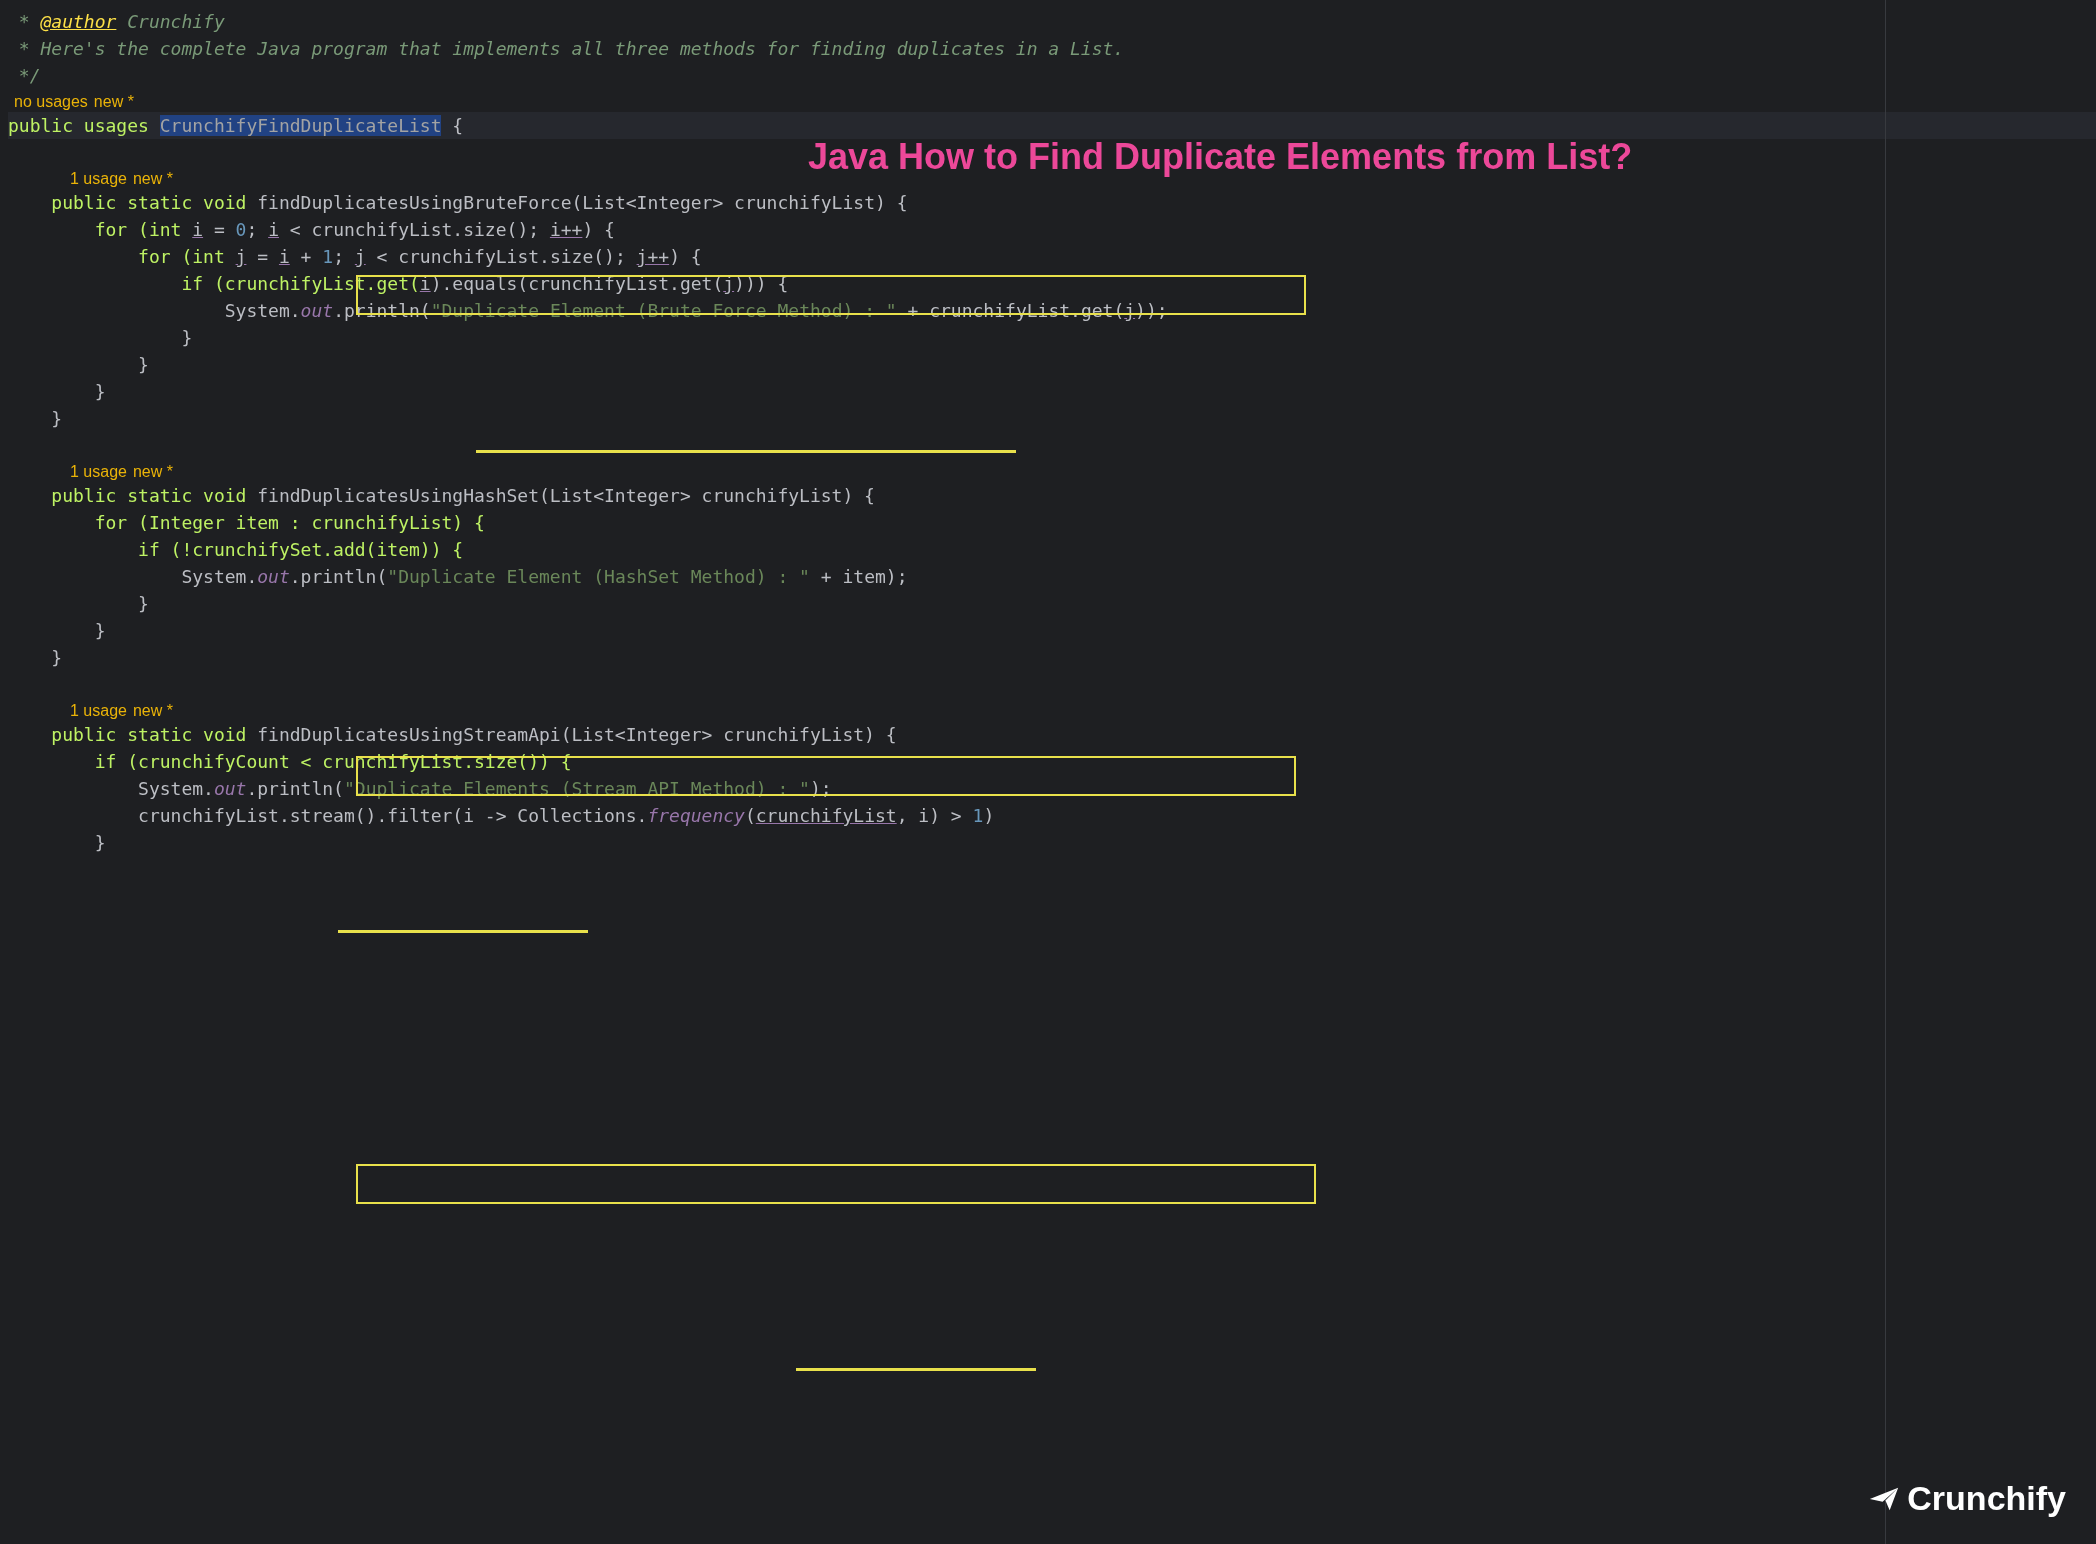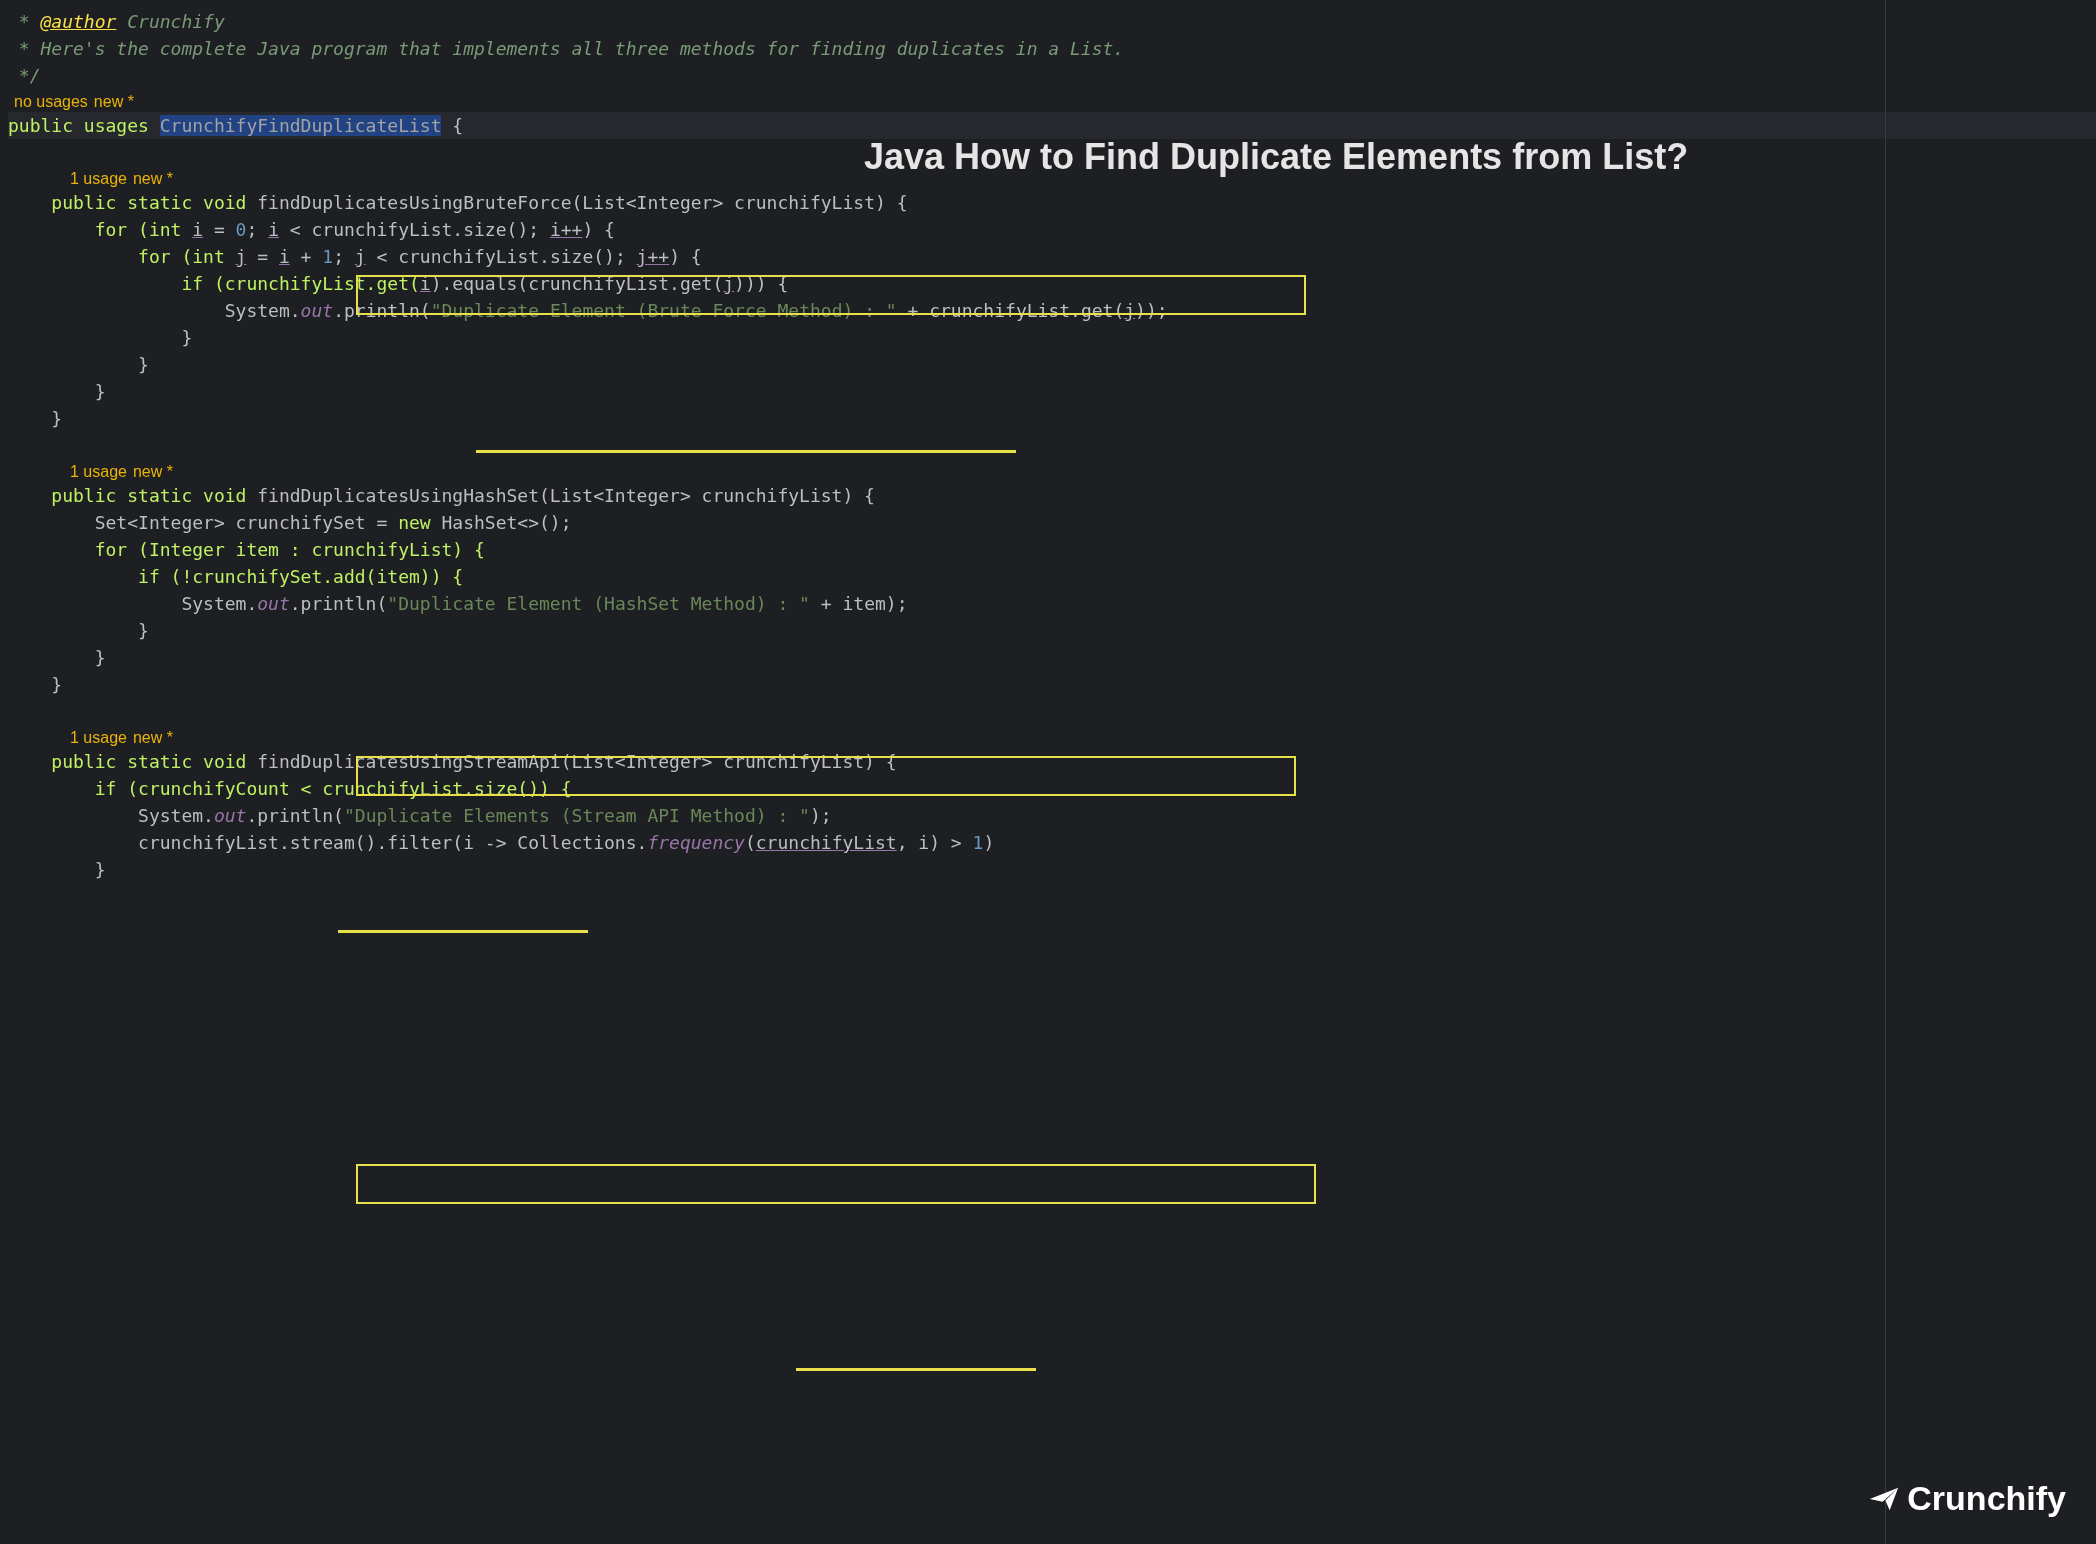--- a/index.html
+++ b/index.html
@@ -43,22 +43,22 @@
     margin-left: 6px;
   }
   .hint-row {
     height: 23px;
     line-height: 23px;
   }
   .current-line-bg { background: #26282e; }
   .title-overlay {
     position: absolute;
     top: 130px;
-    left: 864px;
-    color: #e5e5e5;
+    left: 808px;
+    color: #ec4899;
     font-family: Arial, Helvetica, sans-serif;
     font-size: 36px;
     font-weight: bold;
   }
   .highlight-box {
     position: absolute;
     border: 2px solid #e8e04b;
     background: transparent;
     pointer-events: none;
   }
@@ -115,21 +115,20 @@
   <div class="line"><span>                }</span></div>
   <div class="line"><span>            }</span></div>
   <div class="line"><span>        }</span></div>
   <div class="line"><span>    }</span></div>
 
   <div class="line"> </div>
 
   <div class="hint-row"><span class="hint" style="margin-left:62px">1 usage</span><span class="hint">new *</span></div>
 
   <div class="line"><span class="keyword">    public static void </span><span class="method-name">findDuplicatesUsingHashSet</span><span class="punct">(List&lt;Integer&gt; crunchifyList) {</span></div>
-  <div class="line"><span>        Set&lt;Integer&gt; crunchifySet = </span><span class="keyword">new </span><span>HashSet&lt;&gt;();</span></div>
   <div class="line"><span class="keyword">        for (Integer item : crunchifyList) {</span></div>
   <div class="line"><span class="keyword">            if (!crunchifySet.add(item)) {</span></div>
   <div class="line"><span>                System.</span><span class="static-field">out</span><span>.println(</span><span class="string">"Duplicate Element (HashSet Method) : "</span><span> + item);</span></div>
   <div class="line"><span>            }</span></div>
   <div class="line"><span>        }</span></div>
   <div class="line"><span>    }</span></div>
 
   <div class="line"> </div>
 
   <div class="hint-row"><span class="hint" style="margin-left:62px">1 usage</span><span class="hint">new *</span></div>

